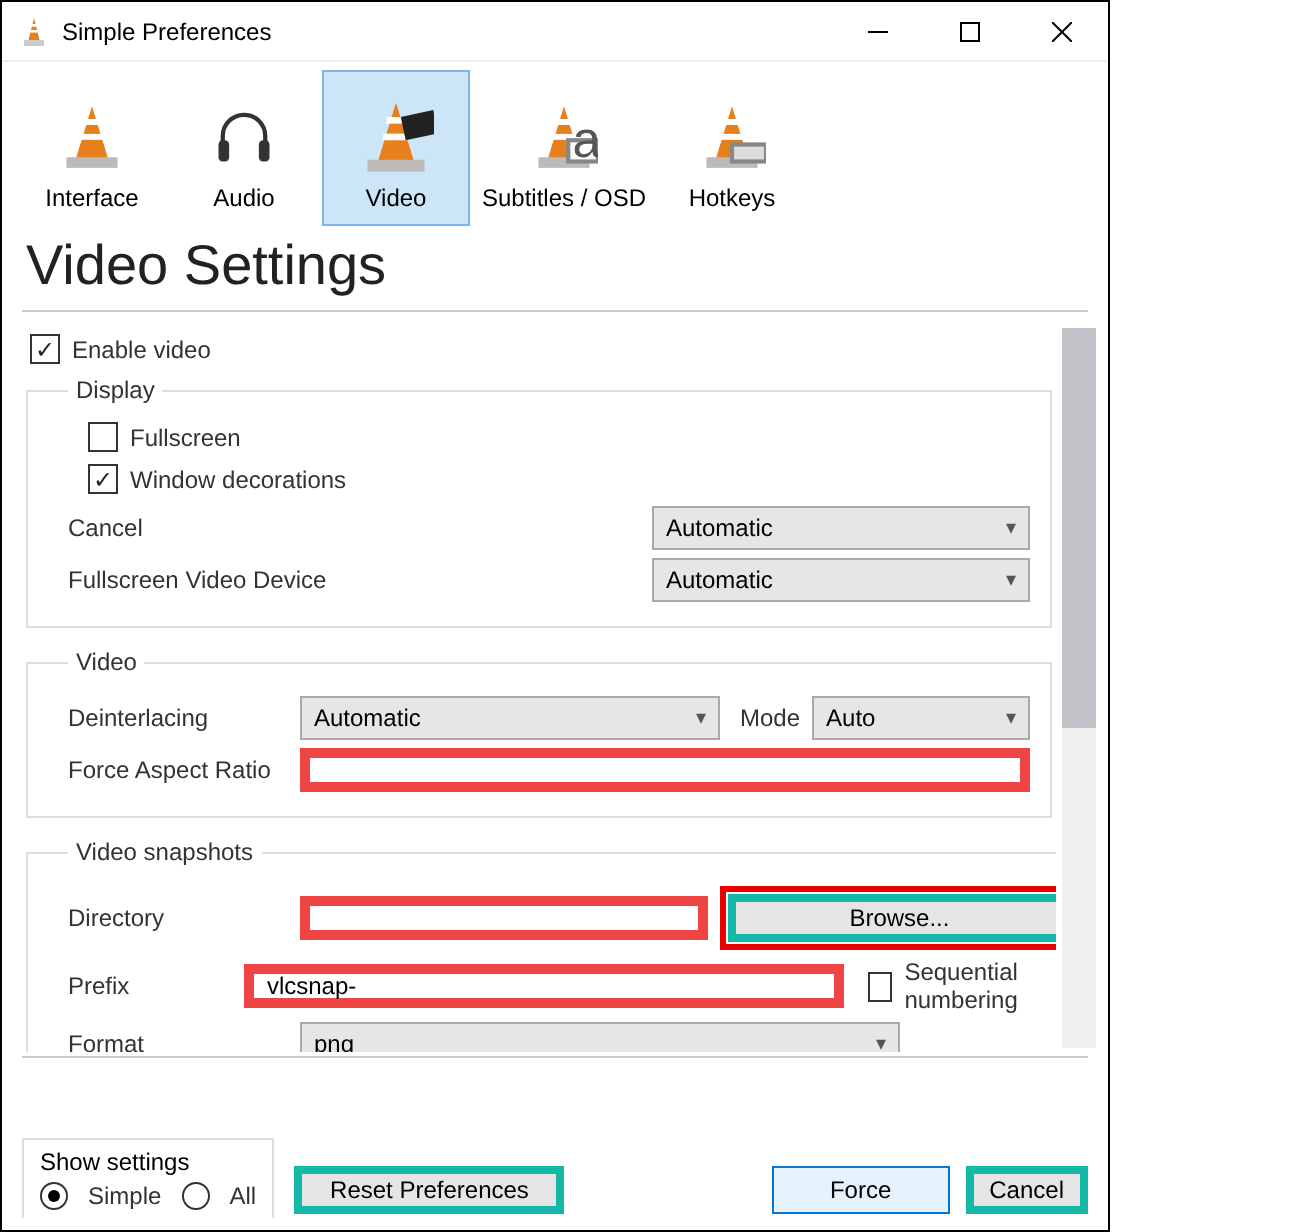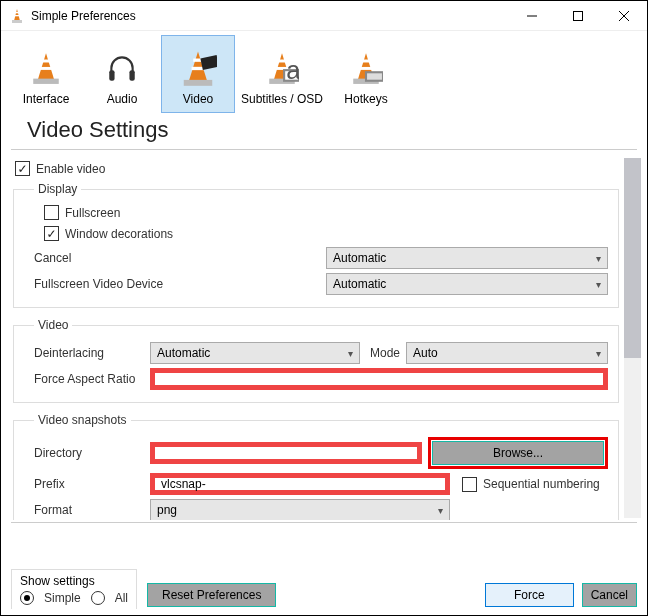--- a/index.html
+++ b/index.html
@@ -1,46 +1,46 @@
 <!DOCTYPE html>
 <html><head>
 <meta charset="utf-8">
 <style>
 * { box-sizing: border-box; font-family: "Segoe UI", Tahoma, sans-serif; font-size: 12px; }
 body { margin: 0; background: #fff; }
-.window { width: 648px; height: 616px; border: 1px solid #000; background: #fff; position: relative; }
+.window { width: 555px; height: 616px; border: 1px solid #000; background: #fff; position: relative; }
 .titlebar { height: 30px; display: flex; align-items: center; padding-left: 8px; border-bottom: 1px solid #eee; }
 .titlebar .app-icon { width: 16px; height: 16px; margin-right: 6px; }
 .title-text { flex: 1; font-size: 12px; }
 .win-controls { display: flex; height: 100%; }
 .win-btn { width: 46px; display: flex; align-items: center; justify-content: center; }
 .win-btn svg { width: 10px; height: 10px; }
 .toolbar { display: flex; padding: 4px 8px 0 8px; gap: 2px; }
 .tool-item { width: 74px; height: 78px; display: flex; flex-direction: column; align-items: center; justify-content: flex-end; padding-bottom: 6px; border: 1px solid transparent; }
 .tool-item.selected { background: #cde6f7; border: 1px solid #7eb4ea; }
 .tool-item .tool-icon { width: 40px; height: 40px; display: flex; align-items: center; justify-content: center; margin-bottom: 4px; }
 .tool-label { font-size: 12px; }
-.page-title { font-size: 22px; font-weight: 300; padding: 4px 12px 6px 26px; color: #222; }
+.page-title { font-size: 28px; font-weight: 300; padding: 4px 12px 6px 12px; color: #222; }
 .hr { height: 1px; background: #ccc; margin: 0 10px; }
 .content-wrap { position: relative; height: 370px; }
 .content { position: absolute; left: 10px; right: 26px; top: 0; bottom: 0; overflow: hidden; padding-top: 8px; }
 .scrollbar { position: absolute; right: 6px; top: 8px; bottom: 2px; width: 17px; background: #f0f0f0; }
 .scrollbar .thumb { position: absolute; top: 0; left: 0; right: 0; height: 200px; background: #c2c3c9; }
 .chk-row { display: flex; align-items: center; gap: 6px; margin: 3px 0 6px 4px; }
 .checkbox { width: 15px; height: 15px; border: 1px solid #333; display: inline-flex; align-items: center; justify-content: center; background: #fff; }
 .checkbox.checked::after { content: "✓"; color: #222; font-size: 12px; line-height: 1; }
 fieldset { border: 1px solid #ddd; margin: 4px 2px 10px 2px; padding: 6px 10px 8px 20px; }
 legend { padding: 0 4px; color: #333; }
 .form-row { display: flex; align-items: center; margin: 4px 0; gap: 6px; }
 .lbl { color: #333; }
 .lbl-w2 { width: 110px; }
 .select { flex: 1; height: 22px; border: 1px solid #aaa; background: #e6e6e6; display: flex; align-items: center; padding: 0 6px; position: relative; }
 .select::after { content: "▾"; position: absolute; right: 6px; font-size: 10px; color: #555; }
 .text-input { flex: 1; height: 22px; border: 5px solid #ef4444; background: #fff; padding: 0 6px; display: flex; align-items: center; }
-.btn { height: 24px; border: 1px solid #14b8a6; background: #a3a3a3; display: inline-flex; align-items: center; justify-content: center; padding: 0 14px; }
+.btn { height: 24px; border: 4px solid #14b8a6; background: #e5e5e5; display: inline-flex; align-items: center; justify-content: center; padding: 0 14px; }
 .btn.browse { width: 172px; padding: 0; }
 .red-box { border: 3px solid #e80000; padding: 1px; }
 .footer { position: absolute; left: 10px; right: 10px; bottom: 6px; display: flex; align-items: flex-end; }
 .show-settings { border: 1px solid #ddd; border-bottom: none; padding: 4px 8px 4px 8px; }
 .show-settings-title { margin-bottom: 3px; }
 .radio-row { display: flex; align-items: center; gap: 10px; }
 .radio { width: 14px; height: 14px; border: 1px solid #333; border-radius: 50%; display: inline-flex; align-items: center; justify-content: center; }
 .radio.checked::after { content: ""; width: 6px; height: 6px; background: #000; border-radius: 50%; }
 .footer-right { margin-left: auto; display: flex; gap: 8px; align-items: center; padding-bottom: 2px; }
 .btn.save { border: 1px solid #0078d7; background: #e5f1fb; padding: 0 28px; }

